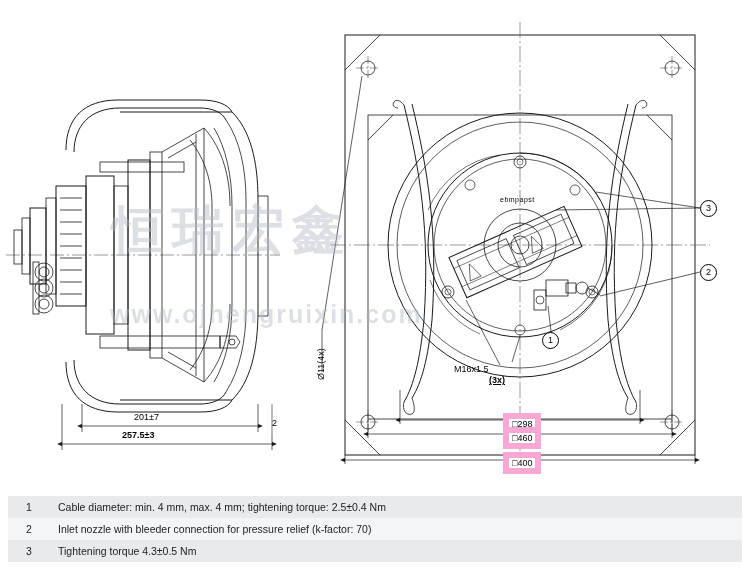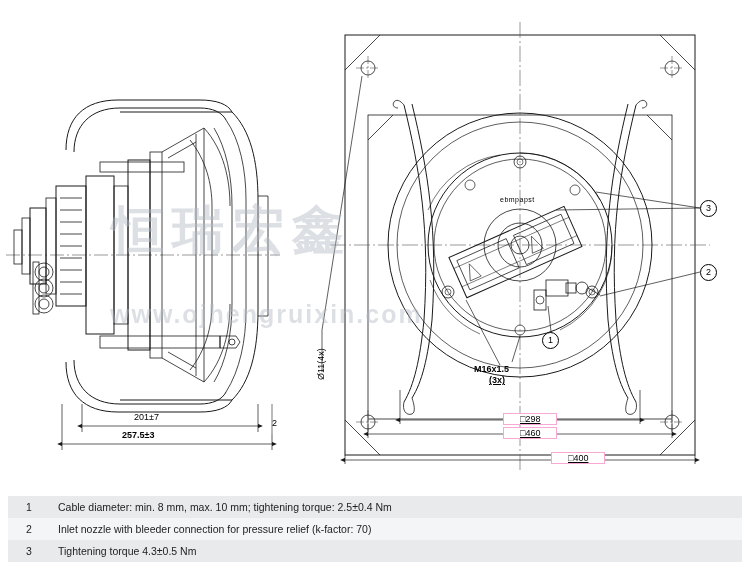--- a/index.html
+++ b/index.html
@@ -91,24 +91,23 @@
     color: #000;
   }
   .dimlabel {
     position: absolute;
     font-size: 9px;
     color: #000;
     white-space: nowrap;
     background: transparent;
   }
   .dimlabel.boxed {
-    border: 1px solid #f9a8d4;
-    padding: 0 16px;
+    border: 6px solid #f9a8d4;
+    padding: 0 3px;
     background: #fff;
-    text-decoration: underline;
   }
   .vert {
     transform-origin: left top;
     transform: rotate(-90deg);
   }
 </style>
 </head>
 <body>
 
 <div id="page">
@@ -342,40 +341,40 @@
     </svg>
 
     <div class="dimlabel" style="left:134px; top:412px;">201±7</div>
     <div class="dimlabel" style="left:122px; top:430px;font-weight:bold;">257.5±3</div>
     <div class="dimlabel" style="left:272px; top:418px;">2</div>
 
     <div class="dimlabel vert" style="left:316px; top:380px;">Ø11(4x)</div>
 
     <div class="dimlabel boxed" style="left:503px; top:413px;">□298</div>
     <div class="dimlabel boxed" style="left:503px; top:427px;">□460</div>
-    <div class="dimlabel boxed" style="left:503px; top:452px;margin-left:48px;">□400</div>
-
-    <div class="dimlabel" style="left:474px; top:364px; font-weight:bold;">M16x1.5</div>
+    <div class="dimlabel boxed" style="left:503px; top:452px;">□400</div>
+
+    <div class="dimlabel" style="left:454px; top:364px; font-weight:normal;">M16x1.5</div>
     <div class="dimlabel" style="left:489px; top:375px; font-weight:bold;text-decoration:underline;">(3x)</div>
 
     <div class="callout" style="left:542px; top:332px;">1</div>
     <div class="callout" style="left:700px; top:264px;">2</div>
     <div class="callout" style="left:700px; top:200px;">3</div>
 
     <div class="dimlabel" style="left:500px; top:196px; font-size:7px; letter-spacing:0.5px;">ebmpapst</div>
 
     <div class="watermark" id="wm-cn">恒瑞宏鑫</div>
     <div class="watermark" id="wm-url">www.ojhengruixin.com</div>
   </div>
 
   <table id="legend">
     <tbody>
       <tr class="odd">
         <td class="num">1</td>
-        <td class="txt">Cable diameter: min. 8 mm, max. 10 mm; tightening torque: 2.5±0.4 Nm</td>
+        <td class="txt">Cable diameter: min. 4 mm, max. 4 mm; tightening torque: 2.5±0.4 Nm</td>
       </tr>
       <tr class="even">
         <td class="num">2</td>
         <td class="txt">Inlet nozzle with bleeder connection for pressure relief (k-factor: 70)</td>
       </tr>
       <tr class="odd">
         <td class="num">3</td>
         <td class="txt">Tightening torque 4.3±0.5 Nm</td>
       </tr>
     </tbody>

